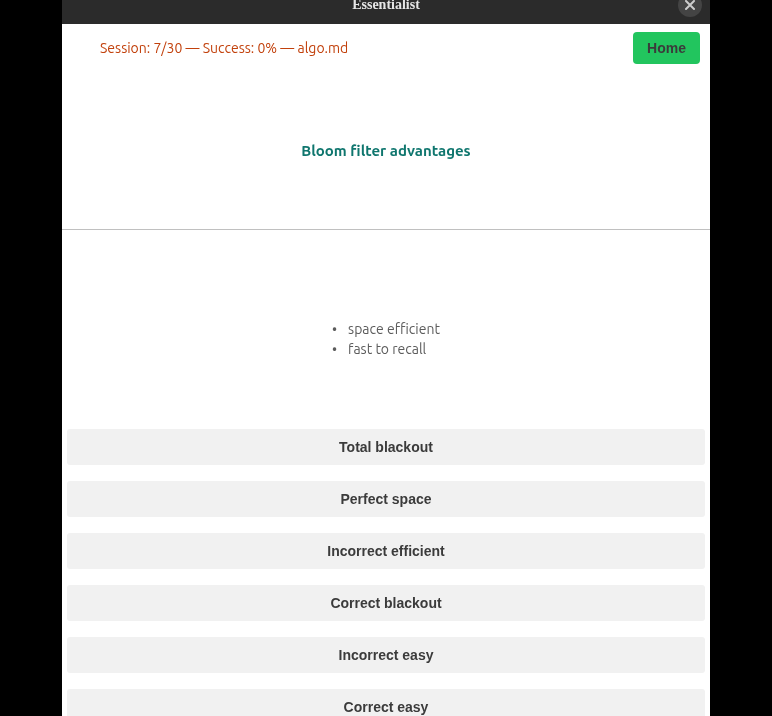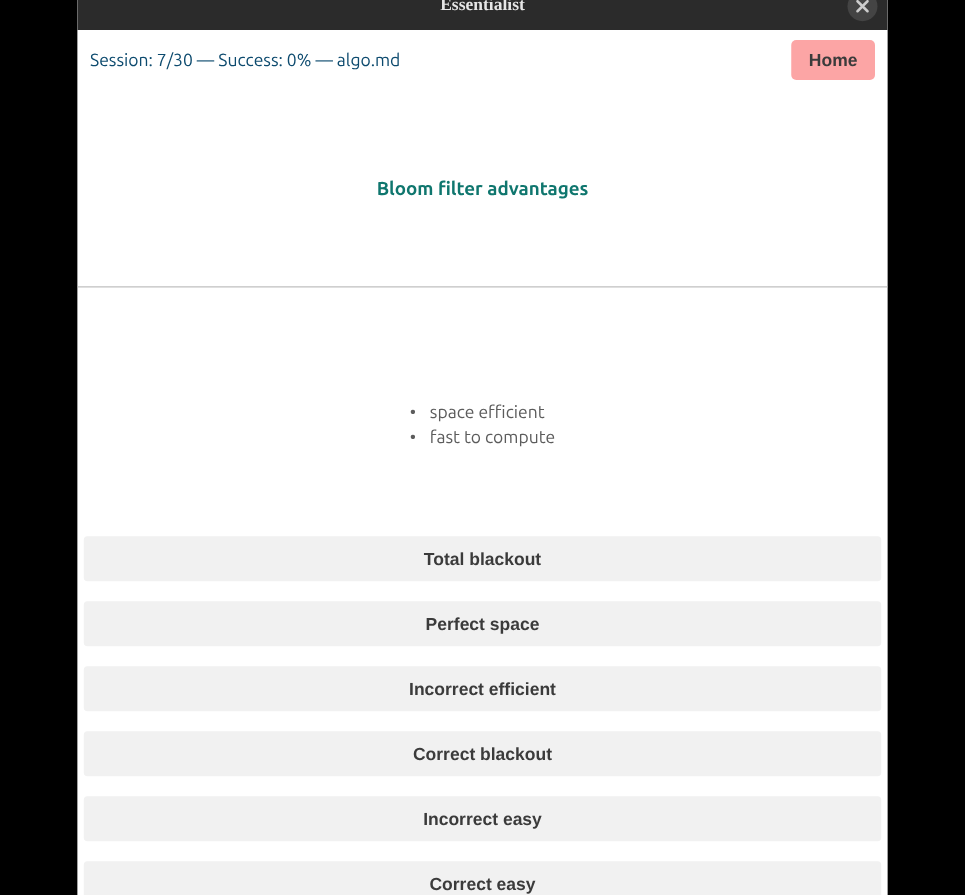--- a/index.html
+++ b/index.html
@@ -58,25 +58,26 @@
     .content {
       background: #fff;
     }
     .topbar {
       display: flex;
       align-items: center;
       justify-content: space-between;
       padding: 8px 10px;
     }
     .session-text {
-      color: #0c4a6e;
+      color: #c2410c;
       font-size: 14px;
+      margin-left: 28px;
     }
     .home-btn {
-      background: #fca5a5;
+      background: #22c55e;
       border: none;
       padding: 8px 14px;
       border-radius: 4px;
       font-size: 14px;
       font-weight: 600;
       color: #3b3b3b;
       cursor: pointer;
     }
     .question-area {
       padding: 70px 20px 70px;
@@ -148,21 +149,21 @@
       <span class="session-text">Session: 7/30 — Success: 0% — algo.md</span>
       <button class="home-btn">Home</button>
     </div>
     <div class="question-area">
       <div class="question-title">Bloom filter advantages</div>
     </div>
     <hr class="divider">
     <div class="answer-area">
       <ul class="answer-list">
         <li>space efficient</li>
-        <li>fast to compute</li>
+        <li>fast to recall</li>
       </ul>
     </div>
     <div class="button-grid">
       <button class="rating-btn">Total blackout</button>
       <button class="rating-btn">Perfect space</button>
       <button class="rating-btn">Incorrect efficient</button>
       <button class="rating-btn">Correct blackout</button>
       <button class="rating-btn">Incorrect easy</button>
       <button class="rating-btn">Correct easy</button>
     </div>

